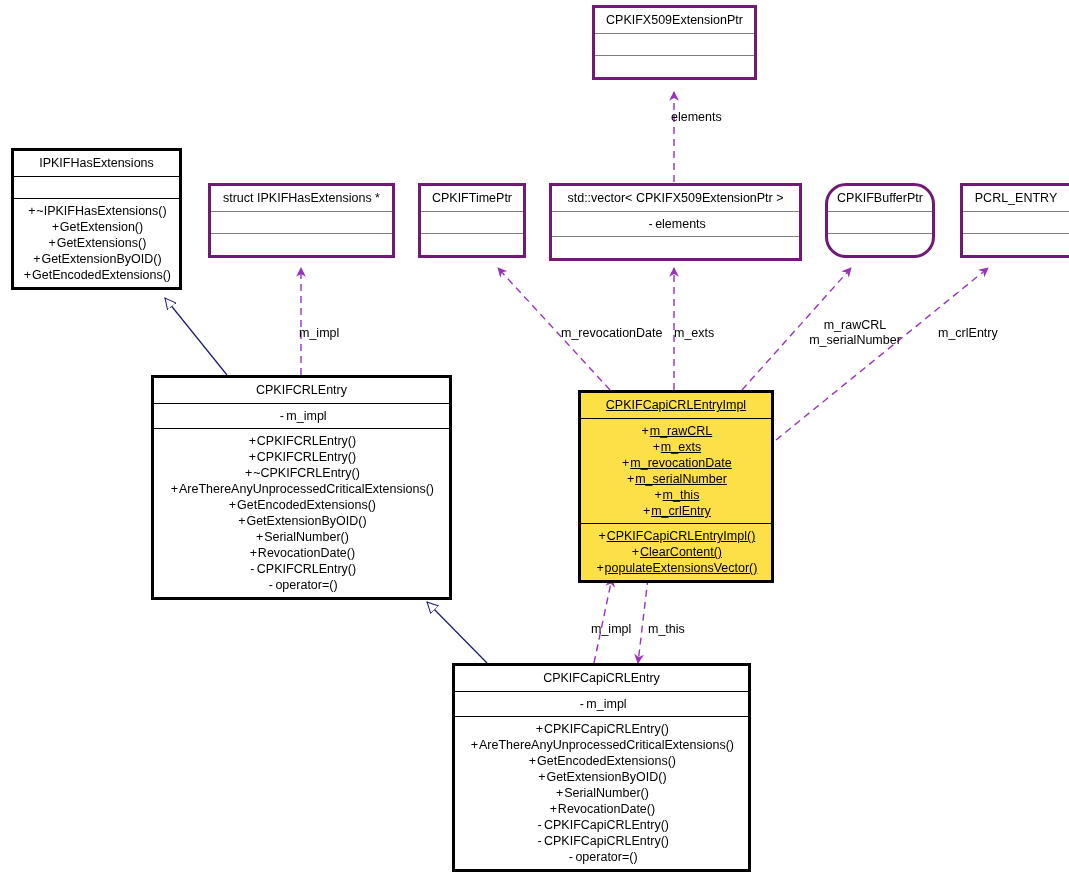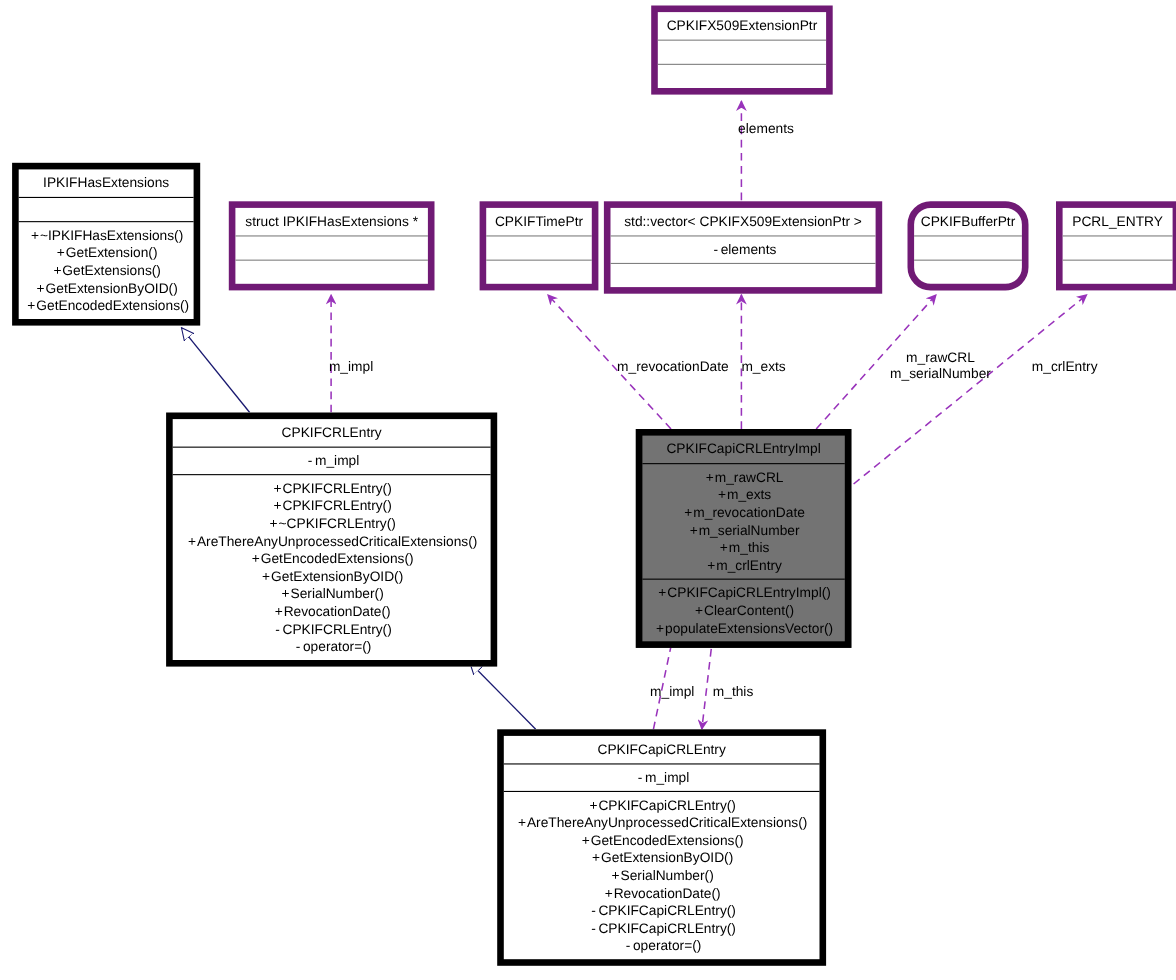--- a/index.html
+++ b/index.html
@@ -24,27 +24,27 @@
   svg.edges {
     position: absolute;
     left: 0; top: 0;
     width: 1069px;
     height: 891px;
     pointer-events: none;
   }
   .umlbox {
     position: absolute;
     box-sizing: border-box;
-    border: 6px solid #701a75;
+    border: 3px solid #701a75;
     background: #ffffff;
     font-size: 12.5px;
     line-height: 1.28;
   }
   .umlbox.solid-border { border-color: #000000; }
-  .umlbox.highlight { background: #737373; border-color: #000000; }
+  .umlbox.highlight { background: #fde047; border-color: #000000; text-decoration: underline; }
   .sect {
     box-sizing: border-box;
     padding: 4px 6px 4px 7px;
     text-align: center;
   }
   .sect.title {
     text-align: center;
     padding: 4px 4px 5px 4px;
     white-space: nowrap;
   }
@@ -137,21 +137,21 @@
       <div class="row"><span class="vis">+</span><span>GetEncodedExtensions()</span></div>
     </div>
   </div>
 
   <div class="umlbox" style="left:208px; top:183px; width:187px;">
     <div class="sect title">struct IPKIFHasExtensions *</div>
     <div class="sect empty-sect"></div>
     <div class="sect empty-sect"></div>
   </div>
 
-  <div class="umlbox" style="left:436px; top:183px; width:108px;">
+  <div class="umlbox" style="left:418px; top:183px; width:108px;">
     <div class="sect title">CPKIFTimePtr</div>
     <div class="sect empty-sect"></div>
     <div class="sect empty-sect"></div>
   </div>
 
   <div class="umlbox" style="left:549px; top:183px; width:253px;">
     <div class="sect title">std::vector&lt; CPKIFX509ExtensionPtr &gt;</div>
     <div class="sect">
       <div class="row"><span class="vis">-</span><span>elements</span></div>
     </div>

